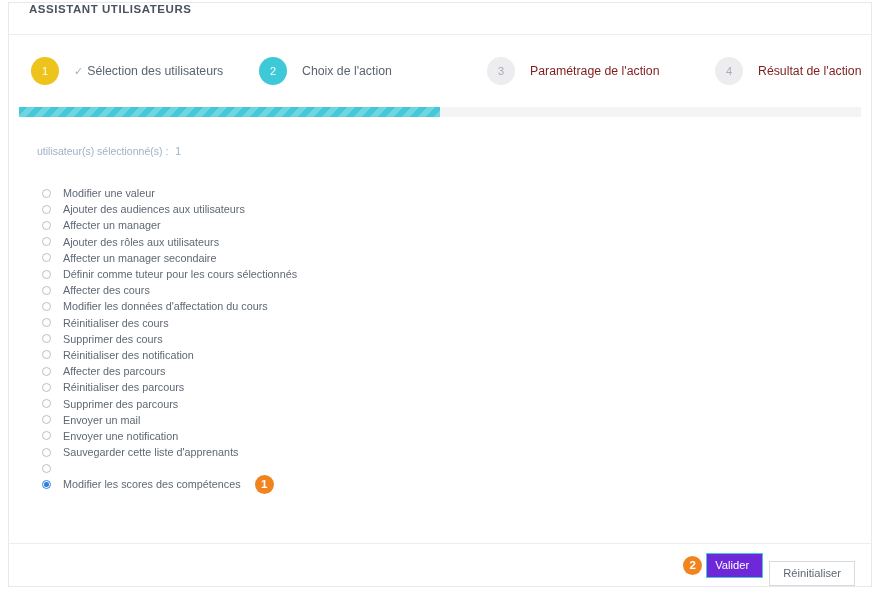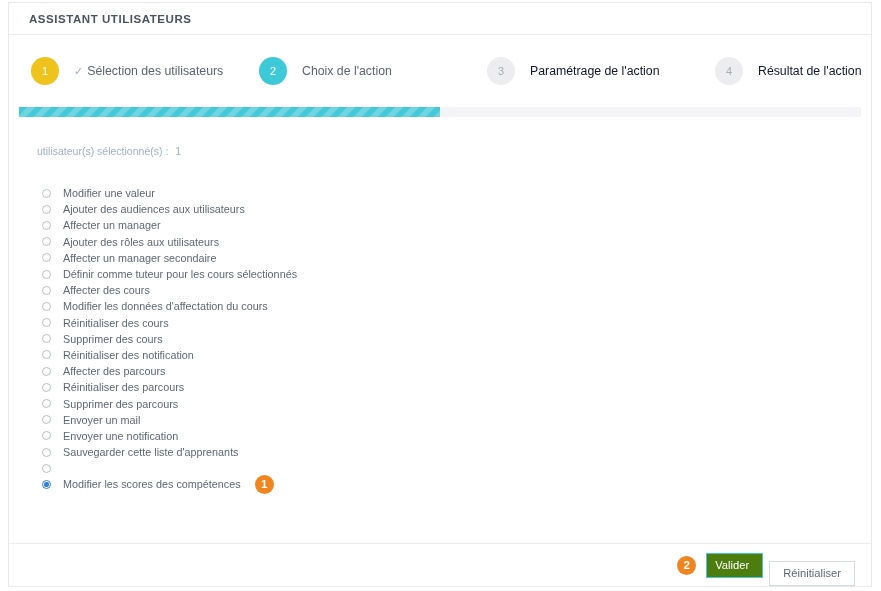--- a/index.html
+++ b/index.html
@@ -22,21 +22,20 @@
     height: 585px;
     background: #ffffff;
     border: 1px solid #e7e9ec;
     box-sizing: border-box;
   }
 
   
   .card-header {
     height: 32px;
     display: flex;
-    align-items: center;
     padding: 0 0 0 20px;
     border-bottom: 1px solid #ededf0;
     box-sizing: border-box;
   }
   .card-title {
     font-size: 11.5px;
     font-weight: bold;
     letter-spacing: 0.55px;
     color: #4b5260;
   }
@@ -69,21 +68,21 @@
   }
   .step-circle.done { background: #eec31c; }
   .step-circle.active { background: #3ec9d9; }
   .step-circle.todo { background: #ededf0; color: #a6abb5; }
   .step-label {
     margin-left: 15px;
     font-size: 12.3px;
     color: #5b646f;
     white-space: nowrap;
   }
-  .step-label.link { color: #0f172a; }
+  .step-label.link { color: #7f1d1d; }
   .check {
     color: #9fb0c4;
     font-size: 11px;
     margin-right: 4px;
   }
 
   
   .progress-wrap {
     margin: 0 10px;
     height: 10px;
@@ -189,24 +188,24 @@
     padding: 0 13px;
     font-size: 11.2px;
     display: inline-flex;
     align-items: center;
     justify-content: center;
     box-sizing: border-box;
     cursor: pointer;
     border: 1px solid transparent;
   }
   .btn-primary {
-    background: #4d7c0f;
+    background: #6d28d9;
     color: #ffffff;
     border-color: #45c9d8;
-    margin-left: 10px;
+    margin-left: 4px;
     padding-left: 8px;
   }
   .btn-default {
     background: #ffffff;
     color: #5f6874;
     border-color: #d6d9de;
     margin-left: 6px;
     margin-top: 16px;
   }
 </style>

